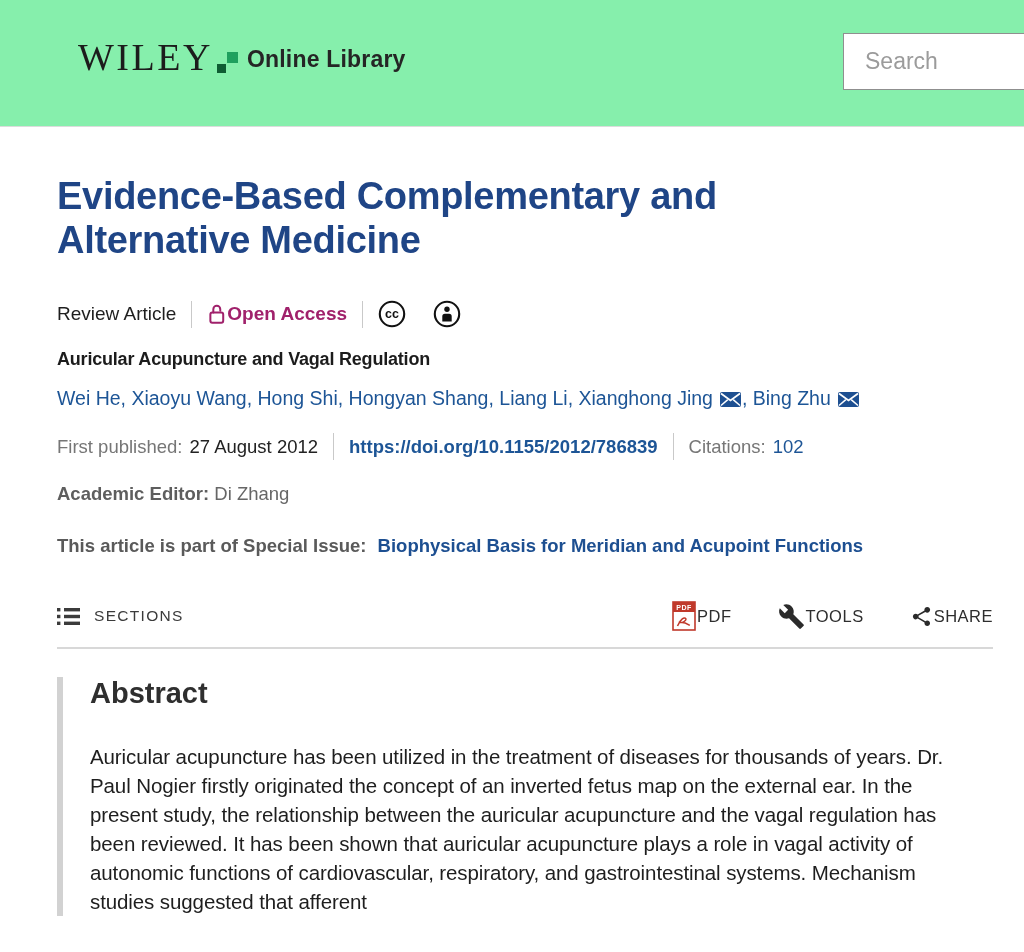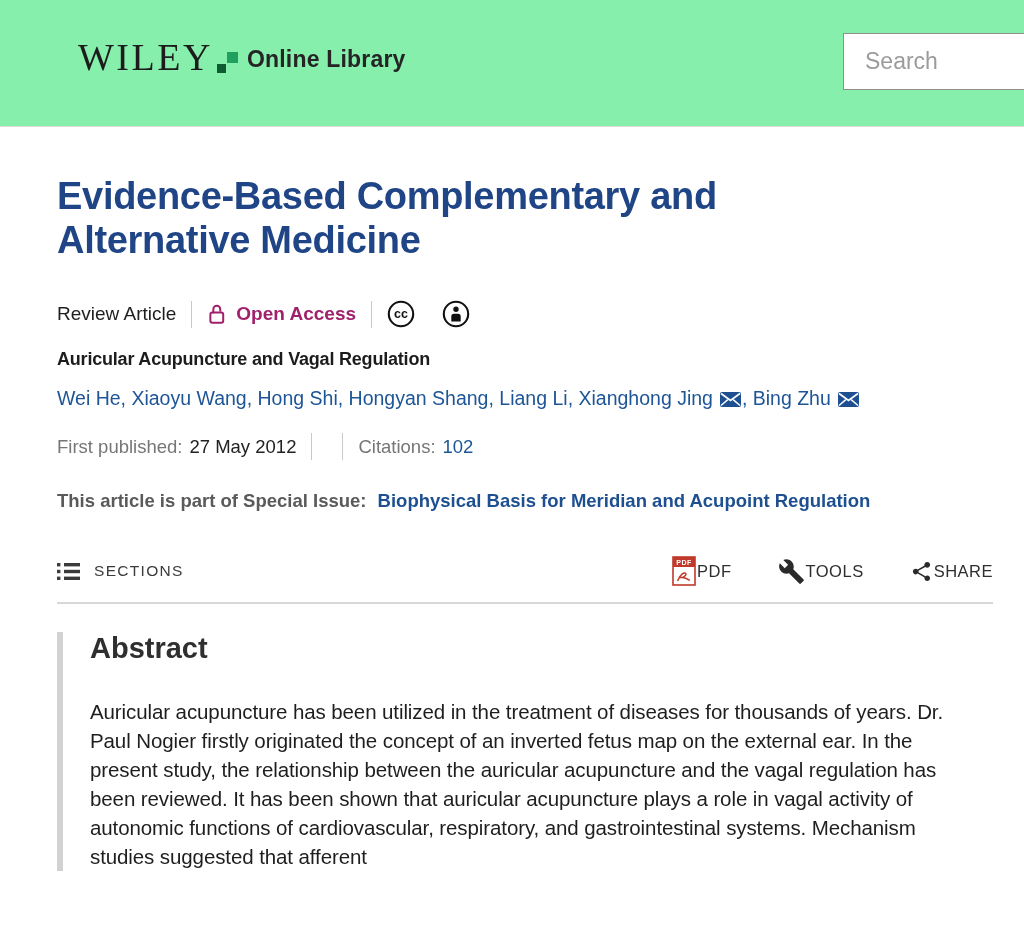--- a/index.html
+++ b/index.html
@@ -30,21 +30,21 @@
   .search-box input::placeholder { color:#9b9b9b; }
 
   
   .main { padding-left:57px; }
   .journal-title {
     margin-top:47px; font-size:38px; line-height:44px; font-weight:700;
     color:#1f4586; letter-spacing:-0.3px; width:700px; cursor:pointer;
   }
   .meta-row { margin-top:38px; display:flex; align-items:center; font-size:19px; color:#1e1e1e; }
   .pipe { width:1px; height:27px; background:#c9c9c9; margin:0 15px; }
-  .open-access { display:flex; align-items:center; gap:9px; color:#a0216b; font-weight:700; }
+  .open-access { display:flex; align-items:center; color:#a0216b; font-weight:700; }
   .cc-icons { display:flex; align-items:center; gap:27px; }
   .article-title { margin-top:21px; font-size:18px; font-weight:700; color:#1c1c1c; letter-spacing:-0.2px; }
   .authors { margin-top:17px; font-size:19.5px; color:#1d5596; display:flex; align-items:center; flex-wrap:wrap; }
   .author-link { color:#1d5596; text-decoration:none; cursor:pointer; }
   .author-sep { white-space:pre; }
   .authors svg { margin:2px 1px 0 7px; }
   .pub-row { margin-top:23px; font-size:18.5px; color:#767676; display:flex; align-items:center; }
   .pub-date { color:#222222; margin-left:7px; }
   .doi-link { color:#1d5596; font-weight:700; text-decoration:none; cursor:pointer; }
   .citations-count { color:#1d5596; text-decoration:none; margin-left:7px; cursor:pointer; }
@@ -132,31 +132,36 @@
       <a class="author-link" href="#">Bing Zhu</a>
       <svg width="21" height="15" viewBox="0 0 21 15">
     <rect x="0" y="0" width="21" height="15" rx="2" fill="#1d4f91"></rect>
     <path d="M1 1.5 L10.5 8.5 L20 1.5" stroke="#ffffff" stroke-width="1.8" fill="none"></path>
     <path d="M1 13.5 L7.8 7.6 M20 13.5 L13.2 7.6" stroke="#ffffff" stroke-width="1.5" fill="none"></path>
   </svg>
     </div>
 
   <div class="pub-row">
     <span>First published:</span>
-    <span class="pub-date">27 May 2012</span>
-    <span class="pipe"></span>
+    <span class="pub-date">27 August 2012</span>
+    <span class="pipe"></span>
+    <a class="doi-link" href="#">https://doi.org/10.1155/2012/786839</a>
     <span class="pipe"></span>
     <span>Citations:</span>
     <a class="citations-count" href="#">102</a>
   </div>
 
+  <div class="editor-row">
+    <span class="editor-label">Academic Editor:</span>
+    <span>Di Zhang</span>
+  </div>
 
   <div class="special-row">
     <span>This article is part of Special Issue:</span>
-    <a class="special-link" href="#">Biophysical Basis for Meridian and Acupoint Regulation</a>
+    <a class="special-link" href="#">Biophysical Basis for Meridian and Acupoint Functions</a>
   </div>
 
   <div class="toolbar">
     <div class="sections-btn">
       <svg width="23" height="19" viewBox="0 0 23 19">
         <g fill="#3b3b3b">
           <rect x="0" y="1" width="3.4" height="3.4"></rect>
             <rect x="7" y="1" width="16" height="3.4"></rect>
           <rect x="0" y="7.8" width="3.4" height="3.4"></rect>
             <rect x="7" y="7.8" width="16" height="3.4"></rect>

